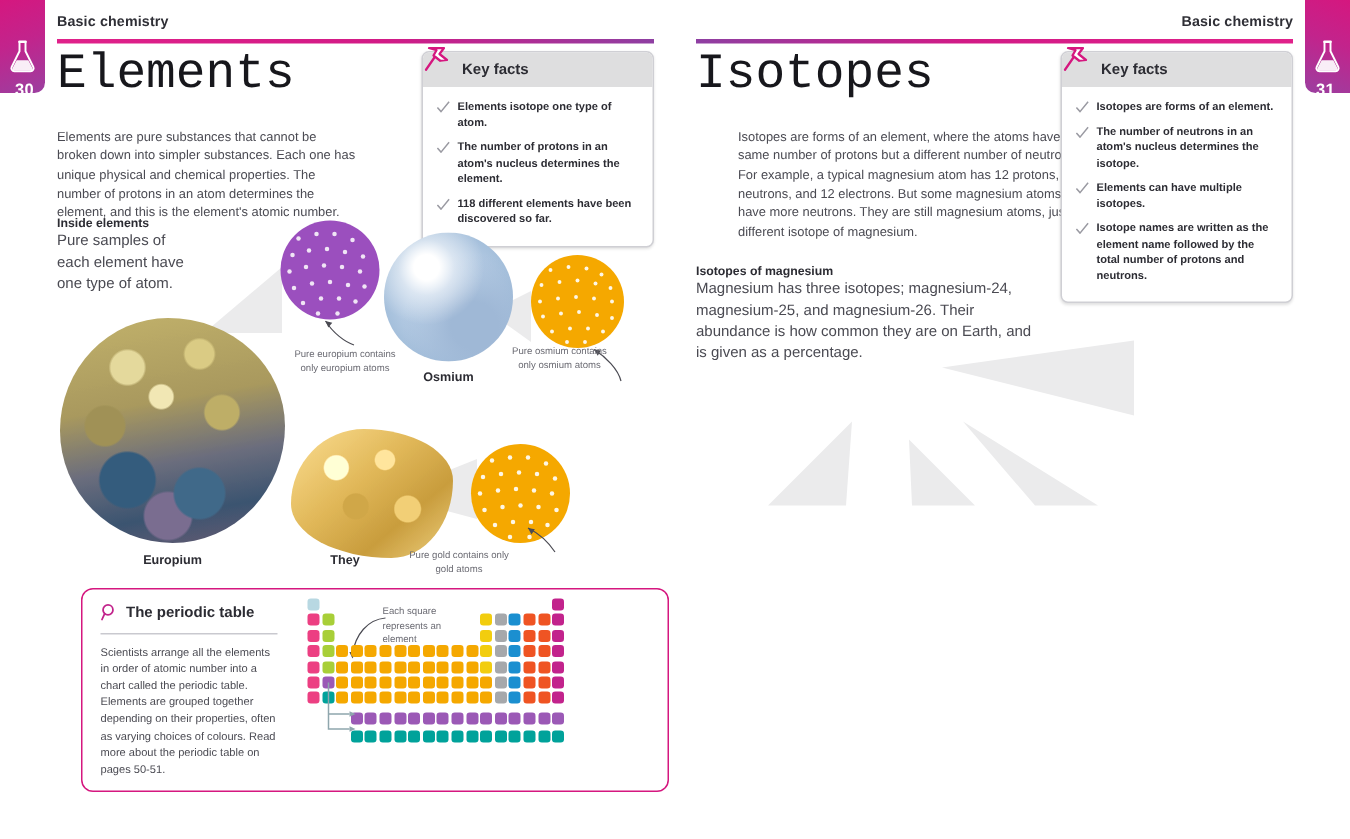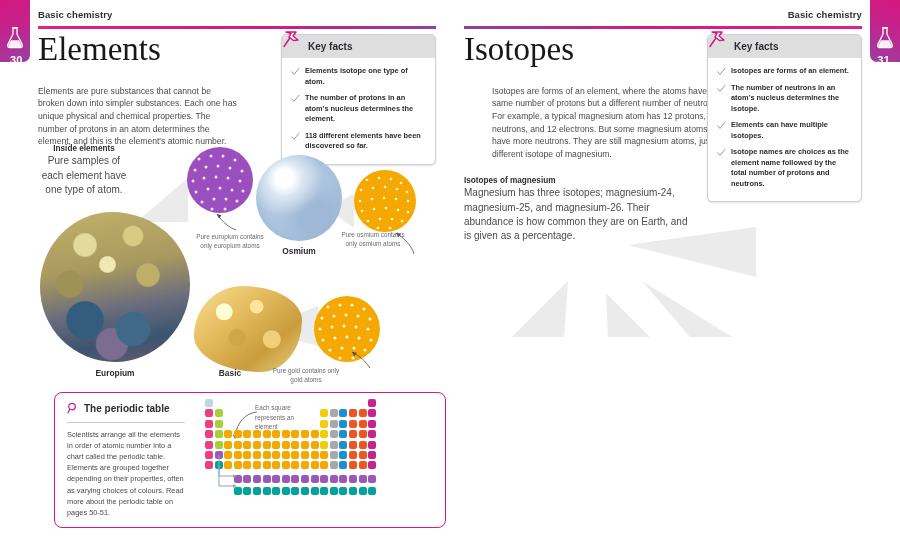--- a/index.html
+++ b/index.html
@@ -43,21 +43,21 @@
   .rule{
     position:absolute;top:26px;height:2.5px;
     background:linear-gradient(90deg,#e0218a 0%,#d21a86 55%,#8e3fa2 100%);
   }
   .rule.left{left:38px;right:14px;}
   .rule.right{left:14px;right:38px;
     background:linear-gradient(270deg,#e0218a 0%,#d21a86 55%,#8e3fa2 100%);}
 
   
   h1.title{
-    font-family:Liberation Serif, serif;
+    font-family:Liberation Mono, monospace;
     font-weight:normal;font-size:33px;line-height:1;
     margin:0;padding:0;color:#17171c;
     position:absolute;top:33px;
   }
   .page.left h1.title{left:38px;}
   .page.right h1.title{left:14px;}
 
   .intro{
     position:absolute;top:76px;font-size:8.6px;line-height:1.48;color:#4a4a52;width:200px;
   }
@@ -180,21 +180,21 @@
         </div>
         <div class="kf-item">
           <svg class="tick" width="9" height="9" viewBox="0 0 9 9">
               <path d="M0.6 4.6 L3 7.4 L8.4 0.8" fill="none" stroke="#9a9aa2" stroke-width="1"></path>
             </svg>
           <div class="kf-text">118 different elements have been discovered so far.</div>
         </div>
       </div>
     </div>
 
-    <div class="abs" style="left:38px;top:143px;width:92px;text-align:center;">
+    <div class="abs" style="left:38px;top:143px;width:92px;">
       <div class="sub-head">Inside elements</div>
       <div class="sub-body">Pure samples of each element have one type of atom.</div>
     </div>
 
     <svg class="abs" style="left:36px;top:150px;" width="400" height="240">
       <polygon points="100,72 152,28 152,72" fill="#ebebec"></polygon>
       <polygon points="290,58 318,44 318,78" fill="#ebebec"></polygon>
       <polygon points="222,180 282,156 282,196" fill="#ebebec"></polygon>
     </svg>
 
@@ -272,21 +272,21 @@
       </g>
         </svg>
     </div>
     <svg class="abs" style="left:372px;top:220px;" width="46" height="40">
       <path d="M42 34 C40 26 32 18 24 13" fill="none" stroke="#4a4a52" stroke-width=".8"></path>
       <path d="M24 13 l4.6 .6 l-2.1 3.6 Z" fill="#4a4a52"></path>
     </svg>
     <div class="callout abs" style="left:338px;top:230px;width:70px;">Pure osmium contains only osmium atoms</div>
 
     <div class="au-nugget abs" style="left:194px;top:286px;"></div>
-    <div class="fig-label abs" style="left:190px;top:368px;width:80px;">Basic</div>
+    <div class="fig-label abs" style="left:190px;top:368px;width:80px;">They</div>
 
     <div class="atomcircle abs" style="left:314px;top:296px;width:66px;height:66px;background:#f5a800;">
       <svg width="66" height="66" viewBox="0 0 66 66">
           <g fill="#ffffff" opacity=".9">
         <circle cx="14" cy="11" r="1.5"></circle>
             <circle cx="26" cy="9" r="1.5"></circle>
             <circle cx="38" cy="9" r="1.5"></circle>
             <circle cx="50" cy="13" r="1.5"></circle>
         <circle cx="8" cy="22" r="1.5"></circle>
             <circle cx="20" cy="20" r="1.5"></circle>
@@ -502,21 +502,21 @@
         <div class="kf-item">
           <svg class="tick" width="9" height="9" viewBox="0 0 9 9">
               <path d="M0.6 4.6 L3 7.4 L8.4 0.8" fill="none" stroke="#9a9aa2" stroke-width="1"></path>
             </svg>
           <div class="kf-text">Elements can have multiple isotopes.</div>
         </div>
         <div class="kf-item">
           <svg class="tick" width="9" height="9" viewBox="0 0 9 9">
               <path d="M0.6 4.6 L3 7.4 L8.4 0.8" fill="none" stroke="#9a9aa2" stroke-width="1"></path>
             </svg>
-          <div class="kf-text">Isotope names are choices as the element name followed by the total number of protons and neutrons.</div>
+          <div class="kf-text">Isotope names are written as the element name followed by the total number of protons and neutrons.</div>
         </div>
       </div>
     </div>
 
     <div class="abs" style="left:14px;top:175px;width:230px;">
       <div class="sub-head">Isotopes of magnesium</div>
       <div class="sub-body">Magnesium has three isotopes; magnesium-24, magnesium-25, and magnesium-26. Their abundance is how common they are on Earth, and is given as a percentage.</div>
     </div>
 
     <svg class="abs" style="left:10px;top:215px;" width="380" height="160">

